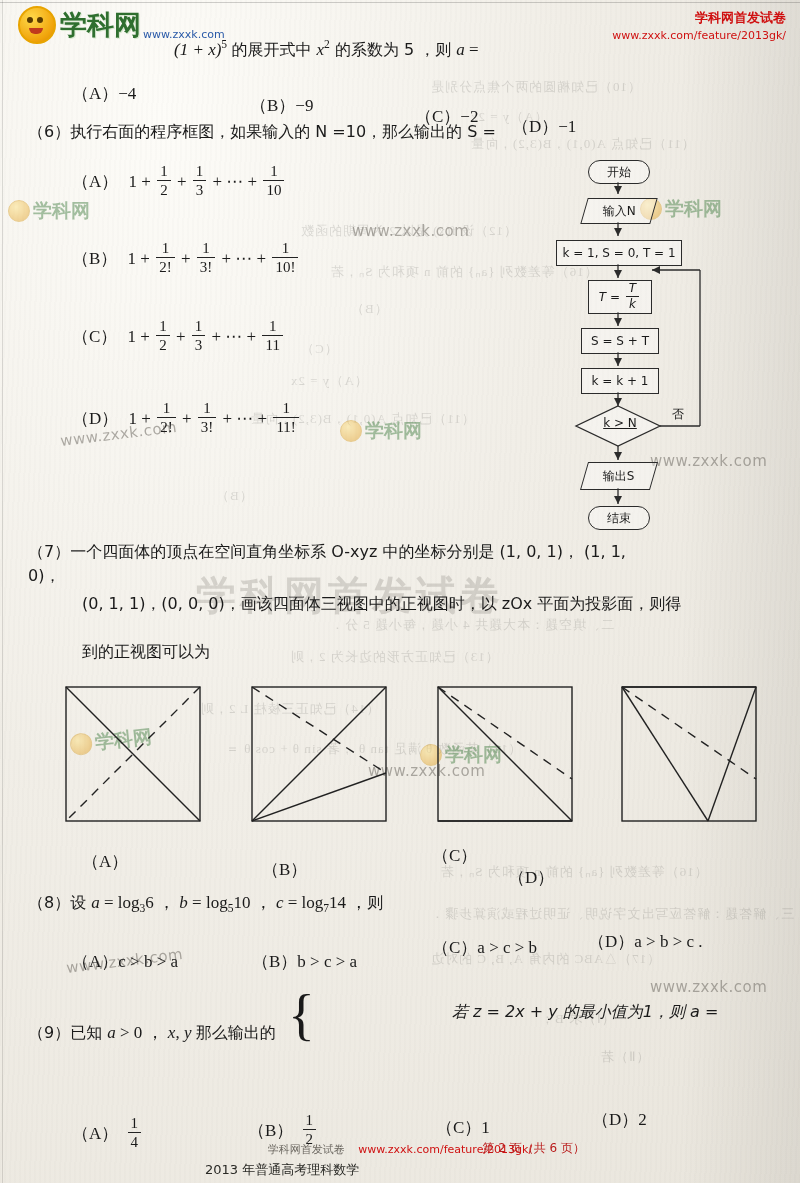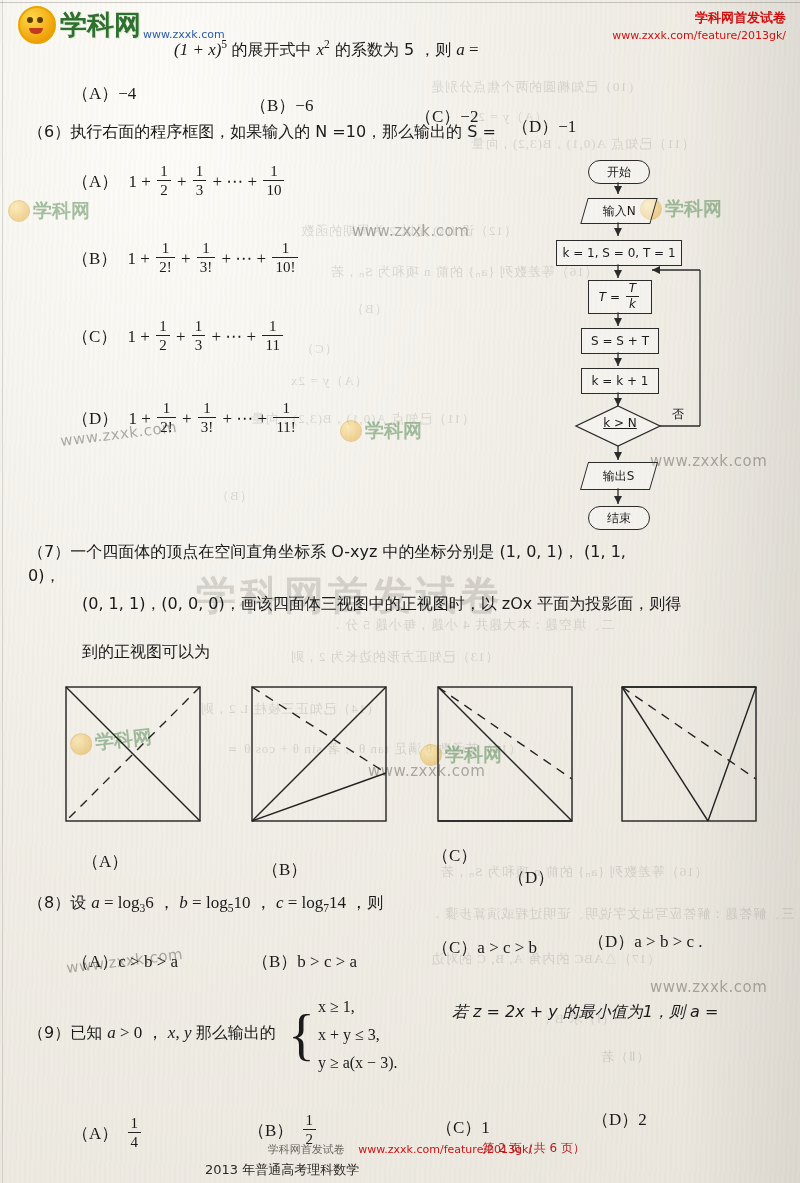--- a/index.html
+++ b/index.html
@@ -191,21 +191,21 @@
 <div class="wm wm-url" style="left:368px;top:762px;">www.zxxk.com</div>
 <div class="wm wm-url" style="left:66px;top:952px;transform:rotate(-7deg);">www.zxxk.com</div>
 <div class="wm wm-url" style="left:650px;top:978px;">www.zxxk.com</div>
 <div class="wm wm-big" style="left:196px;top:568px;">学科网首发试卷</div>
 
 <div class="q" style="left:174px;top:36px;">
   <span style="font-style:italic;">(1 + </span><span class="it">x</span><span class="it">)</span><sup>5</sup>
   <span class="cn"> 的展开式中 </span><span class="it">x</span><sup>2</sup><span class="cn"> 的系数为 5 ，则 </span><span class="it">a</span> =
 </div>
 <div class="opt" style="left:72px;top:82px;">（A）−4</div>
-<div class="opt" style="left:250px;top:94px;">（B）−6</div>
+<div class="opt" style="left:250px;top:94px;">（B）−9</div>
 <div class="opt" style="left:415px;top:105px;">（C）−2</div>
 <div class="opt" style="left:512px;top:115px;">（D）−1</div>
 
 <div class="q cn" style="left:28px;top:120px;width:520px;">（6）执行右面的程序框图，如果输入的 N =10，那么输出的 S =</div>
 
 <div class="opt" style="left:72px;top:163px;">
   <span>（A）</span>
   <span style="margin-left:6px;">1 +
     <span class="frac"><span class="n">1</span><span class="d">2</span></span> +
     <span class="frac"><span class="n">1</span><span class="d">3</span></span> + ⋯ +
@@ -348,25 +348,20 @@
 <div class="opt" style="left:252px;top:950px;">（B）b &gt; c &gt; a</div>
 <div class="opt" style="left:432px;top:936px;">（C）a &gt; c &gt; b</div>
 <div class="opt" style="left:588px;top:930px;">（D）a &gt; b &gt; c .</div>
 
 <div class="q" style="left:28px;top:1020px;">
   <span class="cn">（9）已知 </span><span class="it">a</span> &gt; 0 ，
   <span class="it">x</span>, <span class="it">y</span> <span class="cn">那么输出的</span>
 </div>
 <div style="position:absolute;left:288px;top:993px;display:flex;align-items:center;">
   <span style="font-size:56px;line-height:.8;font-family:'Liberation Serif',serif;">{</span>
-  <span style="display:inline-block;margin-left:3px;font-size:16px;line-height:1.75;">
-    <span style="display:block;">x ≥ 1,</span>
-    <span style="display:block;">x + y ≤ 3,</span>
-    <span style="display:block;">y ≥ a(x − 3).</span>
-  </span>
 </div>
 <div class="q cn" style="left:452px;top:1000px;font-style:italic;">若 z = 2x + y 的最小值为1，则 a =</div>
 
 <div class="opt" style="left:72px;top:1115px;">
   <span>（A）</span>
   <span class="frac" style="margin-left:5px;"><span class="n">1</span><span class="d">4</span></span>
 </div>
 <div class="opt" style="left:248px;top:1112px;">
   <span>（B）</span>
   <span class="frac" style="margin-left:5px;"><span class="n">1</span><span class="d">2</span></span>

